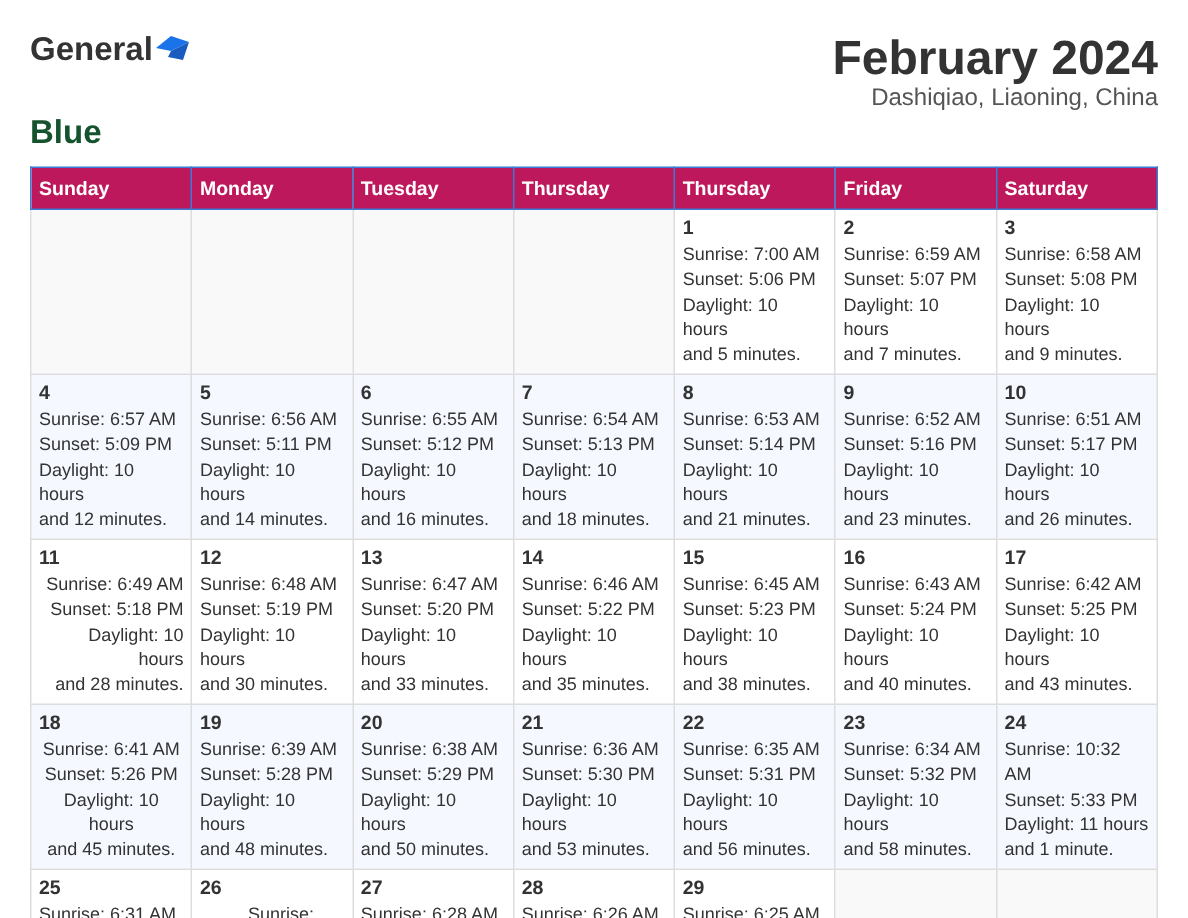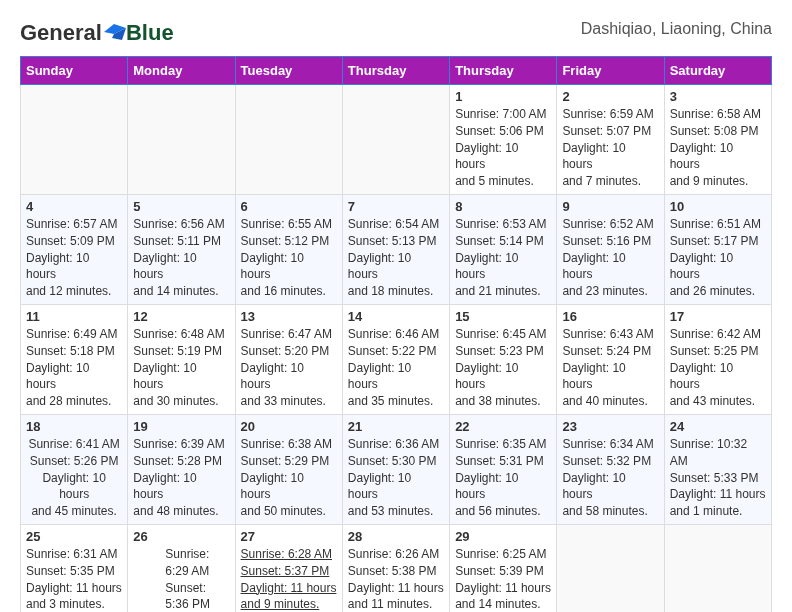--- a/index.html
+++ b/index.html
@@ -11,22 +11,23 @@
       padding: 20px;
     }
     .header-area {
       display: flex;
       justify-content: space-between;
       align-items: flex-start;
       margin-bottom: 10px;
     }
     .logo {
       display: flex;
-      flex-direction: row;
+      flex-direction: column;
       align-items: flex-start;
+      gap: 29px;
     }
     .logo-line {
       display: flex;
       align-items: center;
     }
     .title-area {
       text-align: right;
     }
     .month-title {
       font-size: 32px;
@@ -36,21 +37,21 @@
     .location-title {
       font-size: 16px;
       color: #555;
     }
     .calendar {
       width: 100%;
       border-collapse: collapse;
       font-size: 11px;
     }
     .calendar th {
-      background: #a21caf;
+      background: #be185d;
       color: #fff;
       text-align: left;
       padding: 6px 5px;
       font-size: 13px;
       font-weight: bold;
       border: 1px solid #3a7bd5;
     }
     .calendar td {
       border: 1px solid #ddd;
       vertical-align: top;
@@ -91,20 +92,21 @@
       <svg width="22" height="16" viewBox="0 0 22 16" style="margin-left:2px;margin-top:-2px;">
         <polygon points="0,8 10,0 22,4 10,10" fill="#1a73e8"></polygon>
         <polygon points="10,10 22,4 18,16 8,14" fill="#1a5bbf"></polygon>
       </svg>
     </div>
     <div>
       <span style="font-size:22px;font-weight:bold;color:#14532d;">Blue</span>
     </div>
   </div>
   <div class="title-area">
+    <div class="month-title">February 2024</div>
     <div class="location-title">Dashiqiao, Liaoning, China</div>
   </div>
 </div>
 
 <table class="calendar">
   <thead>
     <tr id="weekday-header">
     <th>Sunday</th>
         <th>Monday</th>
         <th>Tuesday</th>
@@ -189,21 +191,21 @@
           <div class="day-num">10</div>
           <div class="day-info" style="white-space: pre-line;">Sunrise: 6:51 AM
 Sunset: 5:17 PM
 Daylight: 10 hours
 and 26 minutes.</div>
         </td>
       </tr>
       <tr>
         <td>
           <div class="day-num">11</div>
-          <div class="day-info" style="white-space: pre-line;">Sunrise: 6:49 AM
+          <div class="day-info" style="white-space: pre-line; text-align: right;">Sunrise: 6:49 AM
 Sunset: 5:18 PM
 Daylight: 10 hours
 and 28 minutes.</div>
         </td>
         <td>
           <div class="day-num">12</div>
           <div class="day-info" style="white-space: pre-line;">Sunrise: 6:48 AM
 Sunset: 5:19 PM
 Daylight: 10 hours
 and 30 minutes.</div>

